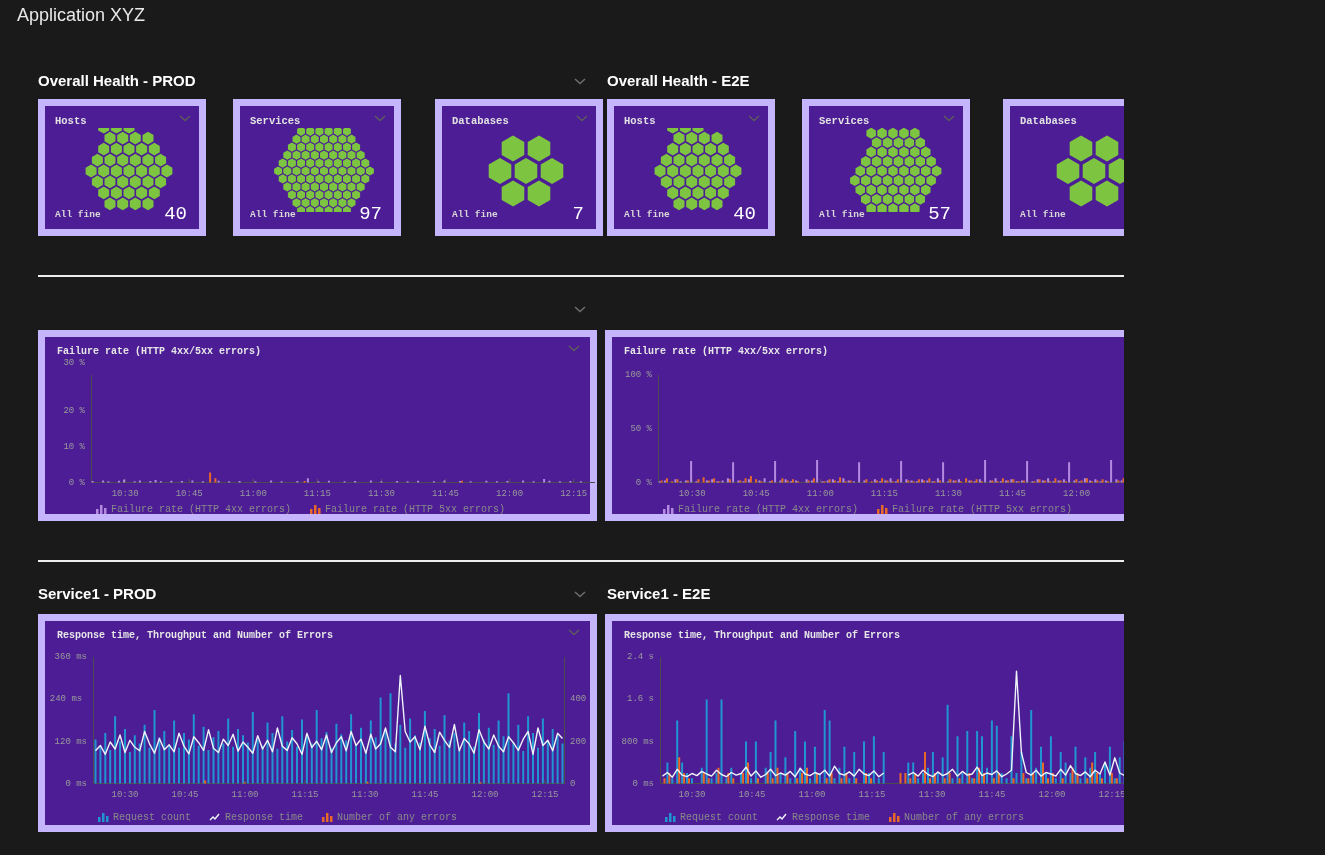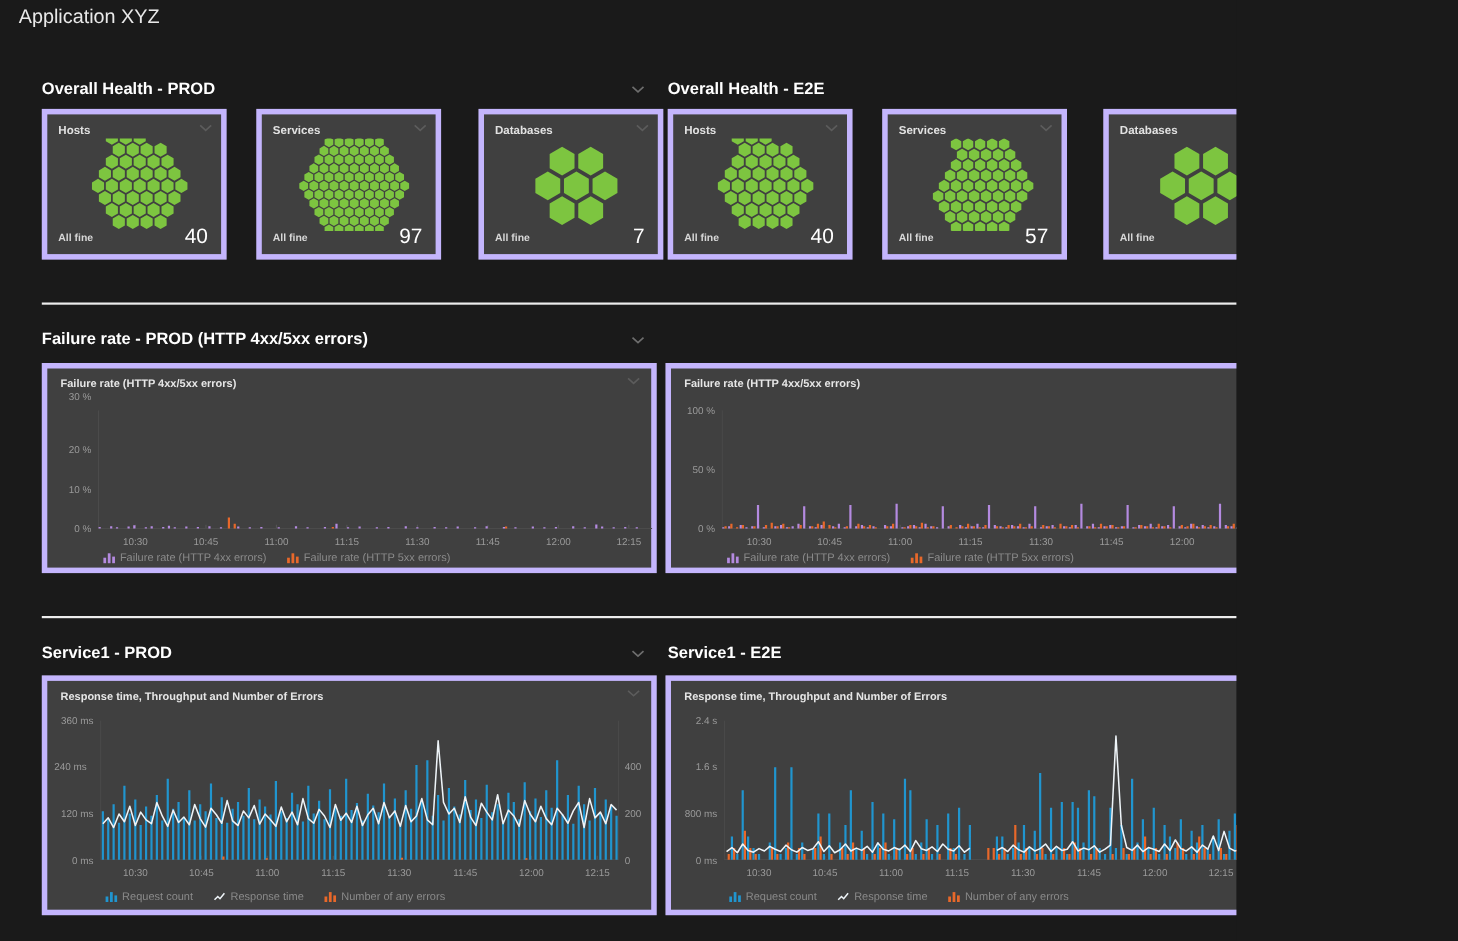--- a/index.html
+++ b/index.html
@@ -1,21 +1,21 @@
 <!DOCTYPE html>
 <html><head>
 <meta charset="utf-8">
 <style>
   html,body{margin:0;padding:0;background:#1a1a1a;}
   #app{position:relative;width:1124px;height:855px;background:#1a1a1a;overflow:hidden;
        font-family:"Liberation Sans",sans-serif;}
   .abs{position:absolute;}
   .page-title{left:17px;top:5px;font-size:18px;color:#e9e9e9;font-weight:400;}
   .section-title{font-size:15px;font-weight:bold;color:#fff;}
-  .tile{position:absolute;background:#404040;border:5px solid #c4b5fd;box-sizing:border-box;}
+  .tile{position:absolute;background:#4c1d95;border:7px solid #c4b5fd;box-sizing:border-box;font-family:Liberation Mono, monospace;}
   .ht-title{position:absolute;left:10px;top:9px;font-size:10.5px;font-weight:bold;color:#e2e2e2;}
   .ht-status{position:absolute;left:10px;bottom:9px;font-size:9.5px;font-weight:bold;color:#d8d8d8;}
   .ht-count{position:absolute;right:12px;bottom:4px;font-size:19px;color:#fff;}
   .hexsvg{position:absolute;left:2px;top:22px;}
   .chev{position:absolute;}
   .pr-title{position:absolute;left:10px;top:10px;font-size:10.5px;font-weight:bold;color:#e2e2e2;}
   .pr-dash{position:absolute;left:64px;top:21px;width:20px;height:1px;background:#5a5a5a;}
   .pr-value{position:absolute;right:14px;bottom:2px;font-size:36px;font-weight:300;color:#f2f2f2;}
   .divider{position:absolute;left:38px;width:1128px;height:2px;background:#ededed;}
   .ct-title{position:absolute;left:12px;top:9px;font-size:10px;font-weight:bold;color:#e6e6e6;}
@@ -358,21 +358,20 @@
         <polyline points="1,1 6,5.5 11,1" stroke="#5c5c5c" stroke-width="1.5" fill="none"></polyline>
       </svg>
     <div class="pr-value">0</div>
   </div>
 
   <div class="divider" style="top:275px"></div>
   <svg class="chev" style="left:1146px;top:281px" width="12" height="7">
       <polyline points="1,1 6,5.5 11,1" stroke="#6e6e6e" stroke-width="1.5" fill="none"></polyline>
     </svg>
 
-  <div class="abs section-title" style="left:38px;top:300px">Failure rate - PROD (HTTP 4xx/5xx errors)</div>
   <svg class="chev" style="left:574px;top:306px" width="12" height="7">
       <polyline points="1,1 6,5.5 11,1" stroke="#6e6e6e" stroke-width="1.5" fill="none"></polyline>
     </svg>
   <svg class="chev" style="left:1146px;top:306px" width="12" height="7">
       <polyline points="1,1 6,5.5 11,1" stroke="#6e6e6e" stroke-width="1.5" fill="none"></polyline>
     </svg>
 
   <div class="tile" style="left:38px;top:330px;width:559px;height:191px">
     <div class="ct-title">Failure rate (HTTP 4xx/5xx errors)</div>
     <svg class="chev" style="right:10px;top:8px" width="12" height="7">

